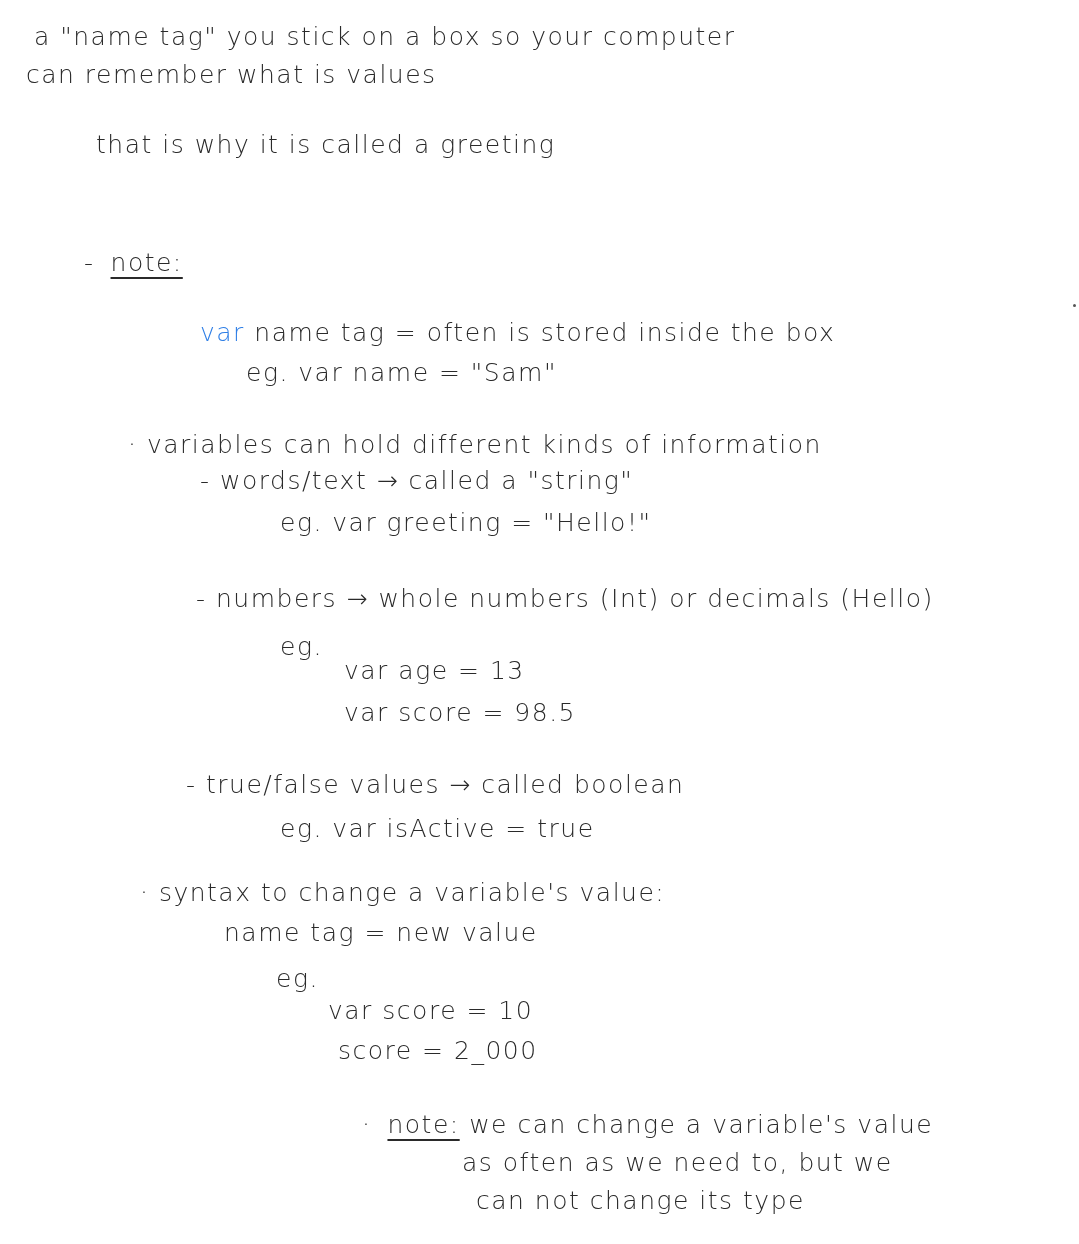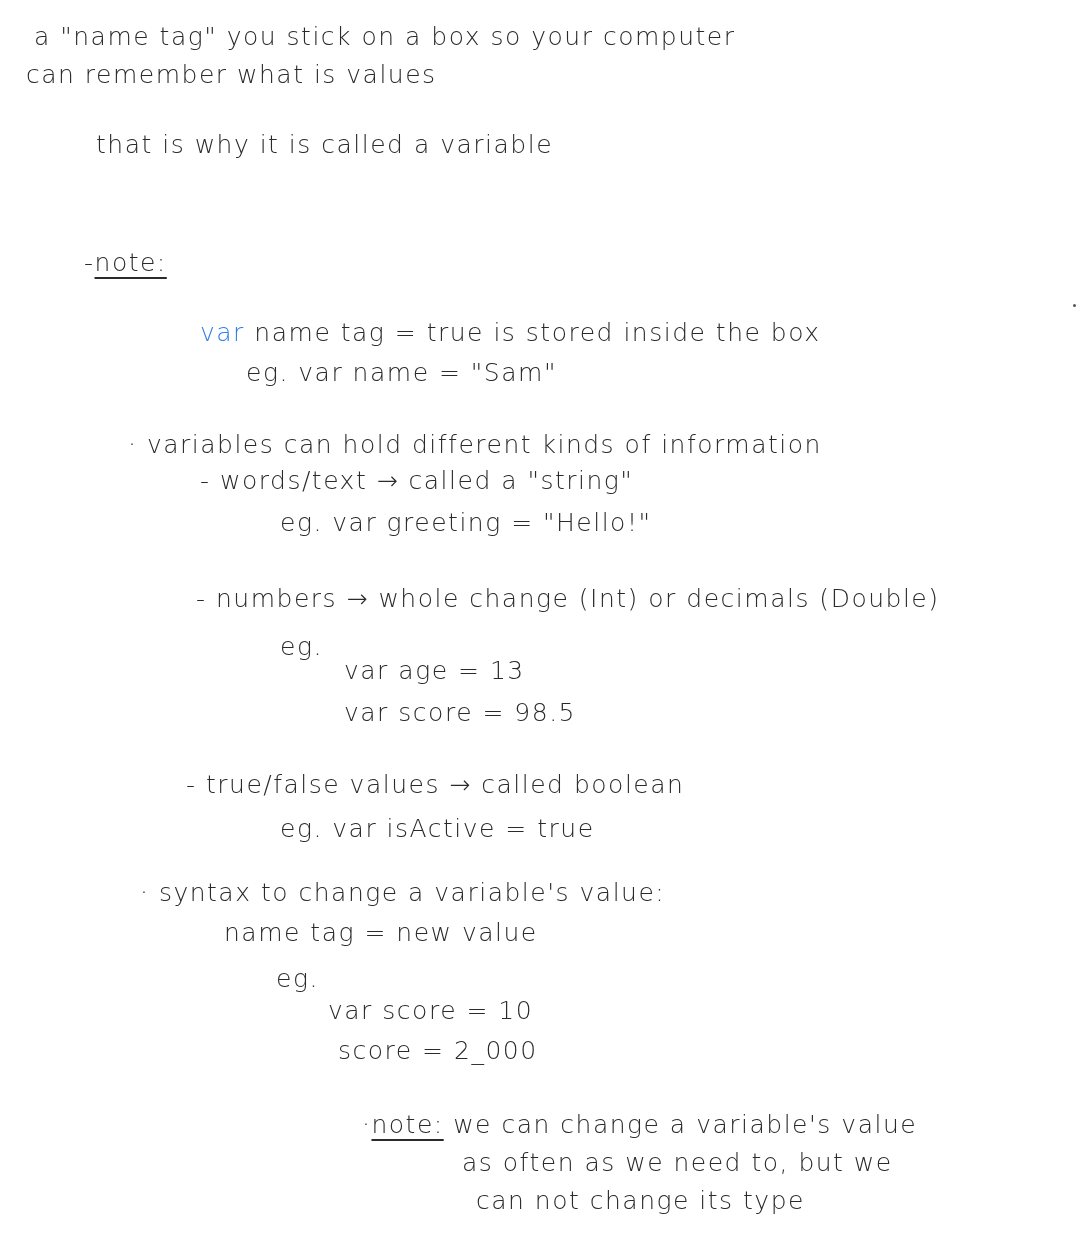--- a/index.html
+++ b/index.html
@@ -31,53 +31,54 @@
       color: #2a2a2a;
       line-height: 1;
     }
     .kw {
       color: #2f7fe6;
     }
     .ul {
       text-decoration: underline;
       text-decoration-thickness: 2px;
       text-underline-offset: 6px;
+      margin-left: 16px;
     }
     .dot {
       position: absolute;
       width: 3px;
       height: 3px;
       background: #555;
       border-radius: 50%;
     }
   </style>
 </head>
 <body>
 
 <div class="page">
 
   <div class="line" style="left:34px; top:24px;">a "name tag" you stick on a box so your computer</div>
   <div class="line" style="left:26px; top:62px;">can remember what is values</div>
-  <div class="line" style="left:96px; top:132px;">that is why it is called a variable</div>
+  <div class="line" style="left:96px; top:132px;">that is why it is called a greeting</div>
 
   <div class="line" style="left:84px; top:250px;">
     <span>-</span><span class="ul">note:</span>
   </div>
 
   <div class="line" style="left:200px; top:320px;">
     <span class="kw">var</span>
-    <span>name tag = true is stored inside the box</span>
+    <span>name tag = often is stored inside the box</span>
   </div>
   <div class="line" style="left:246px; top:360px;">eg. var name = "Sam"</div>
 
   <div class="line" style="left:128px; top:432px;">· variables can hold different kinds of information</div>
   <div class="line" style="left:200px; top:468px;">- words/text → called a "string"</div>
   <div class="line" style="left:280px; top:510px;">eg. var greeting = "Hello!"</div>
 
-  <div class="line" style="left:196px; top:586px;">- numbers → whole change (Int) or decimals (Double)</div>
+  <div class="line" style="left:196px; top:586px;">- numbers → whole numbers (Int) or decimals (Hello)</div>
   <div class="line" style="left:280px; top:634px;">eg.</div>
   <div class="line" style="left:344px; top:658px;">var age = 13</div>
   <div class="line" style="left:344px; top:700px;">var score = 98.5</div>
 
   <div class="line" style="left:186px; top:772px;">- true/false values → called  boolean</div>
   <div class="line" style="left:280px; top:816px;">eg. var isActive = true</div>
 
   <div class="line" style="left:140px; top:880px;">· syntax to change a variable's value:</div>
   <div class="line" style="left:224px; top:920px;">name tag = new value</div>
   <div class="line" style="left:276px; top:966px;">eg.</div>

